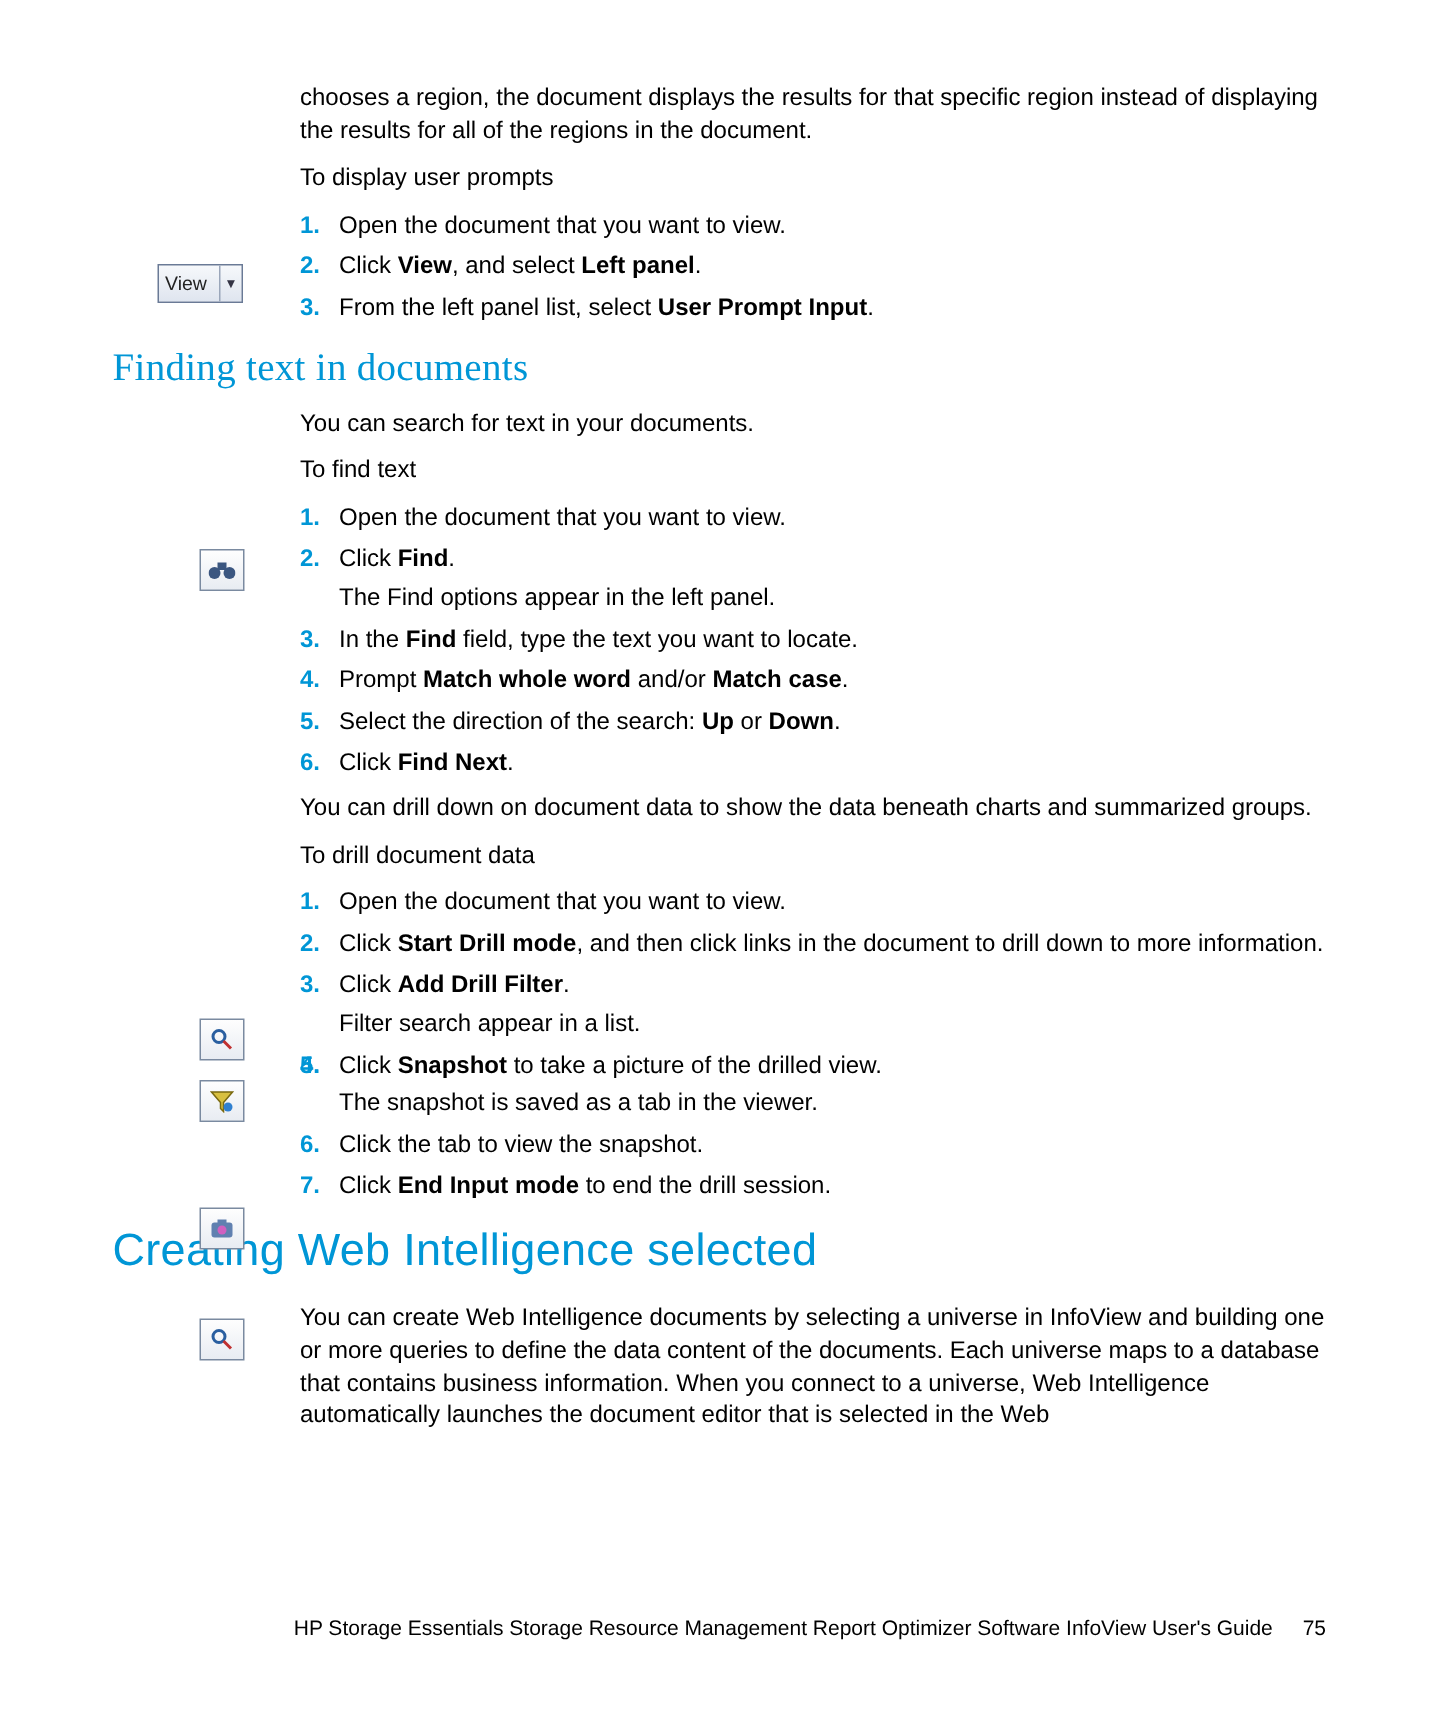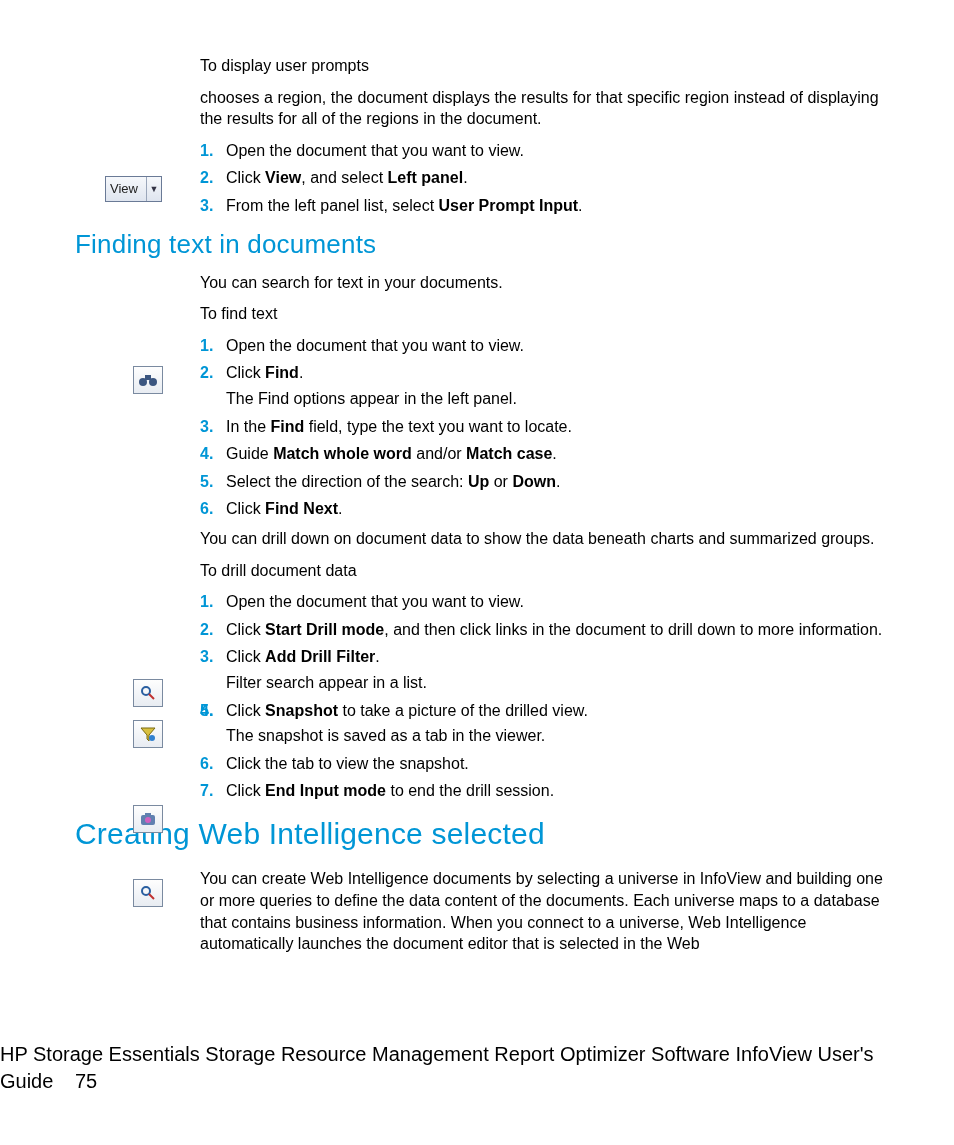--- a/index.html
+++ b/index.html
@@ -37,21 +37,21 @@
     left: 0;
     top: 0;
     color: #0096d6;
     font-weight: bold;
   }
   .sub {
     margin-top: 4px;
     display: block;
   }
   h2.section {
-    font-family: Liberation Sans, sans-serif;
+    font-family: Liberation Serif, serif;
     font-weight: 300;
     color: #0096d6;
     font-size: 26px;
     margin: 10px 0 10px 0;
     letter-spacing: 0.2px;
   }
   h1.major {
     font-family: Arial, Helvetica, sans-serif;
     font-weight: 300;
     color: #0096d6;
@@ -90,22 +90,22 @@
     border-left:1px solid #9aa6ba;
     width:14px; height:100%;
     display:flex;align-items:center;justify-content:center;
     color:#334; font-size:9px;
   }
   .footer {
     position: absolute;
     bottom: 50px;
     left: 0;
     width: 954px;
-    text-align: left;
-    font-size: 20px;
+    text-align: right;
+    font-size: 14px;
     padding-right: 70px;
     box-sizing: border-box;
     color:#000;
   }
   .footer .pn { margin-left: 16px; }
 </style>
 </head>
 <body>
 
 <div class="page">
@@ -143,38 +143,38 @@
       </svg>
   </div>
   <div class="icon" style="left:133px; top:879px;">
     <svg width="16" height="16" viewBox="0 0 16 16">
         <circle cx="6" cy="6" r="4" fill="none" stroke="#2a5fa0" stroke-width="2"></circle>
         <line x1="9" y1="9" x2="14" y2="14" stroke="#c03030" stroke-width="2"></line>
       </svg>
   </div>
 
   <div class="body-col">
+    <p>chooses a region, the document displays the results for that specific region instead of displaying the results for all of the regions in the document.</p>
     <p>To display user prompts</p>
-    <p>chooses a region, the document displays the results for that specific region instead of displaying the results for all of the regions in the document.</p>
     <ol class="steps">
       <li><span class="num">1.</span><span>Open the document that you want to view.</span></li>
       <li><span class="num">2.</span><span>Click </span><b>View</b><span>, and select </span><b>Left panel</b><span>.</span></li>
       <li><span class="num">3.</span><span>From the left panel list, select </span><b>User Prompt Input</b><span>.</span></li>
     </ol>
   </div>
 
   <h2 class="section">Finding text in documents</h2>
   <div class="body-col">
     <p>You can search for text in your documents.</p>
     <p>To find text</p>
     <ol class="steps">
       <li><span class="num">1.</span><span>Open the document that you want to view.</span></li>
       <li><span class="num">2.</span><span>Click </span><b>Find</b><span>.</span><span class="sub">The Find options appear in the left panel.</span></li>
       <li><span class="num">3.</span><span>In the </span><b>Find</b><span> field, type the text you want to locate.</span></li>
-      <li><span class="num">4.</span><span>Guide </span><b>Match whole word</b><span> and/or </span><b>Match case</b><span>.</span></li>
+      <li><span class="num">4.</span><span>Prompt </span><b>Match whole word</b><span> and/or </span><b>Match case</b><span>.</span></li>
       <li><span class="num">5.</span><span>Select the direction of the search: </span><b>Up</b><span> or </span><b>Down</b><span>.</span></li>
       <li><span class="num">6.</span><span>Click </span><b>Find Next</b><span>.</span></li>
     </ol>
   </div>
 
   <div class="body-col">
     <p>You can drill down on document data to show the data beneath charts and summarized groups.</p>
     <p>To drill document data</p>
     <ol class="steps">
       <li><span class="num">1.</span><span>Open the document that you want to view.</span></li>

